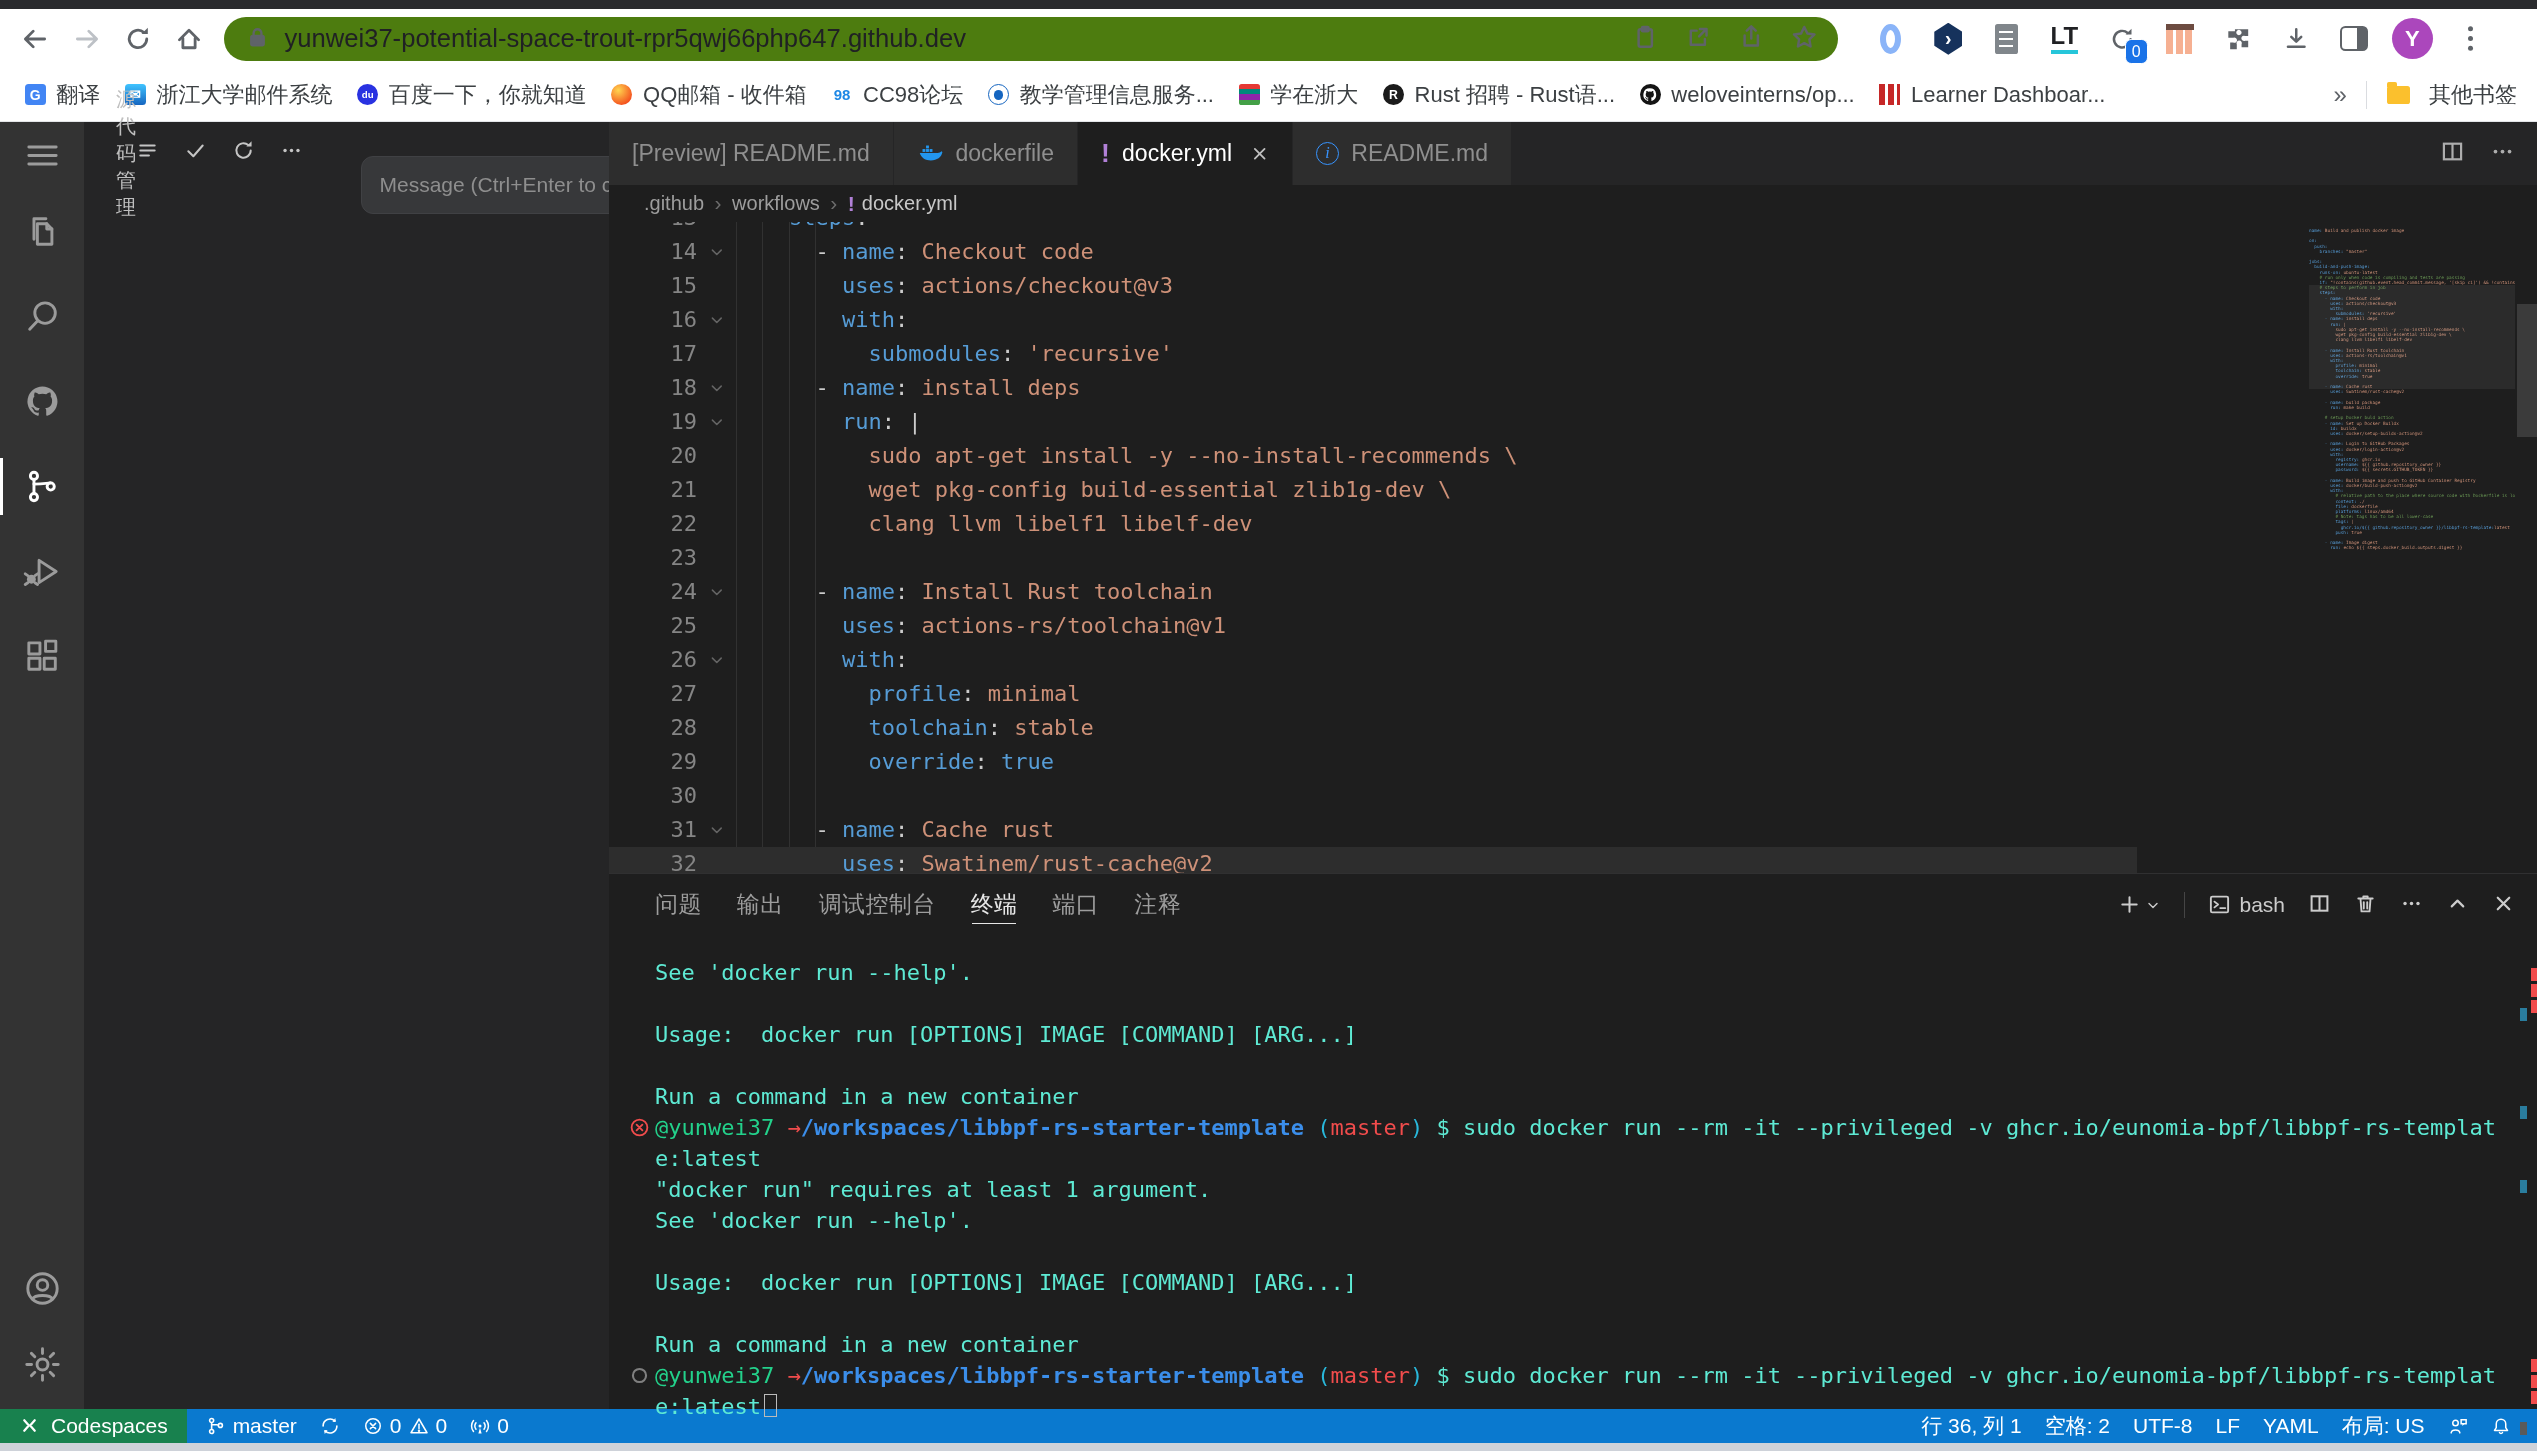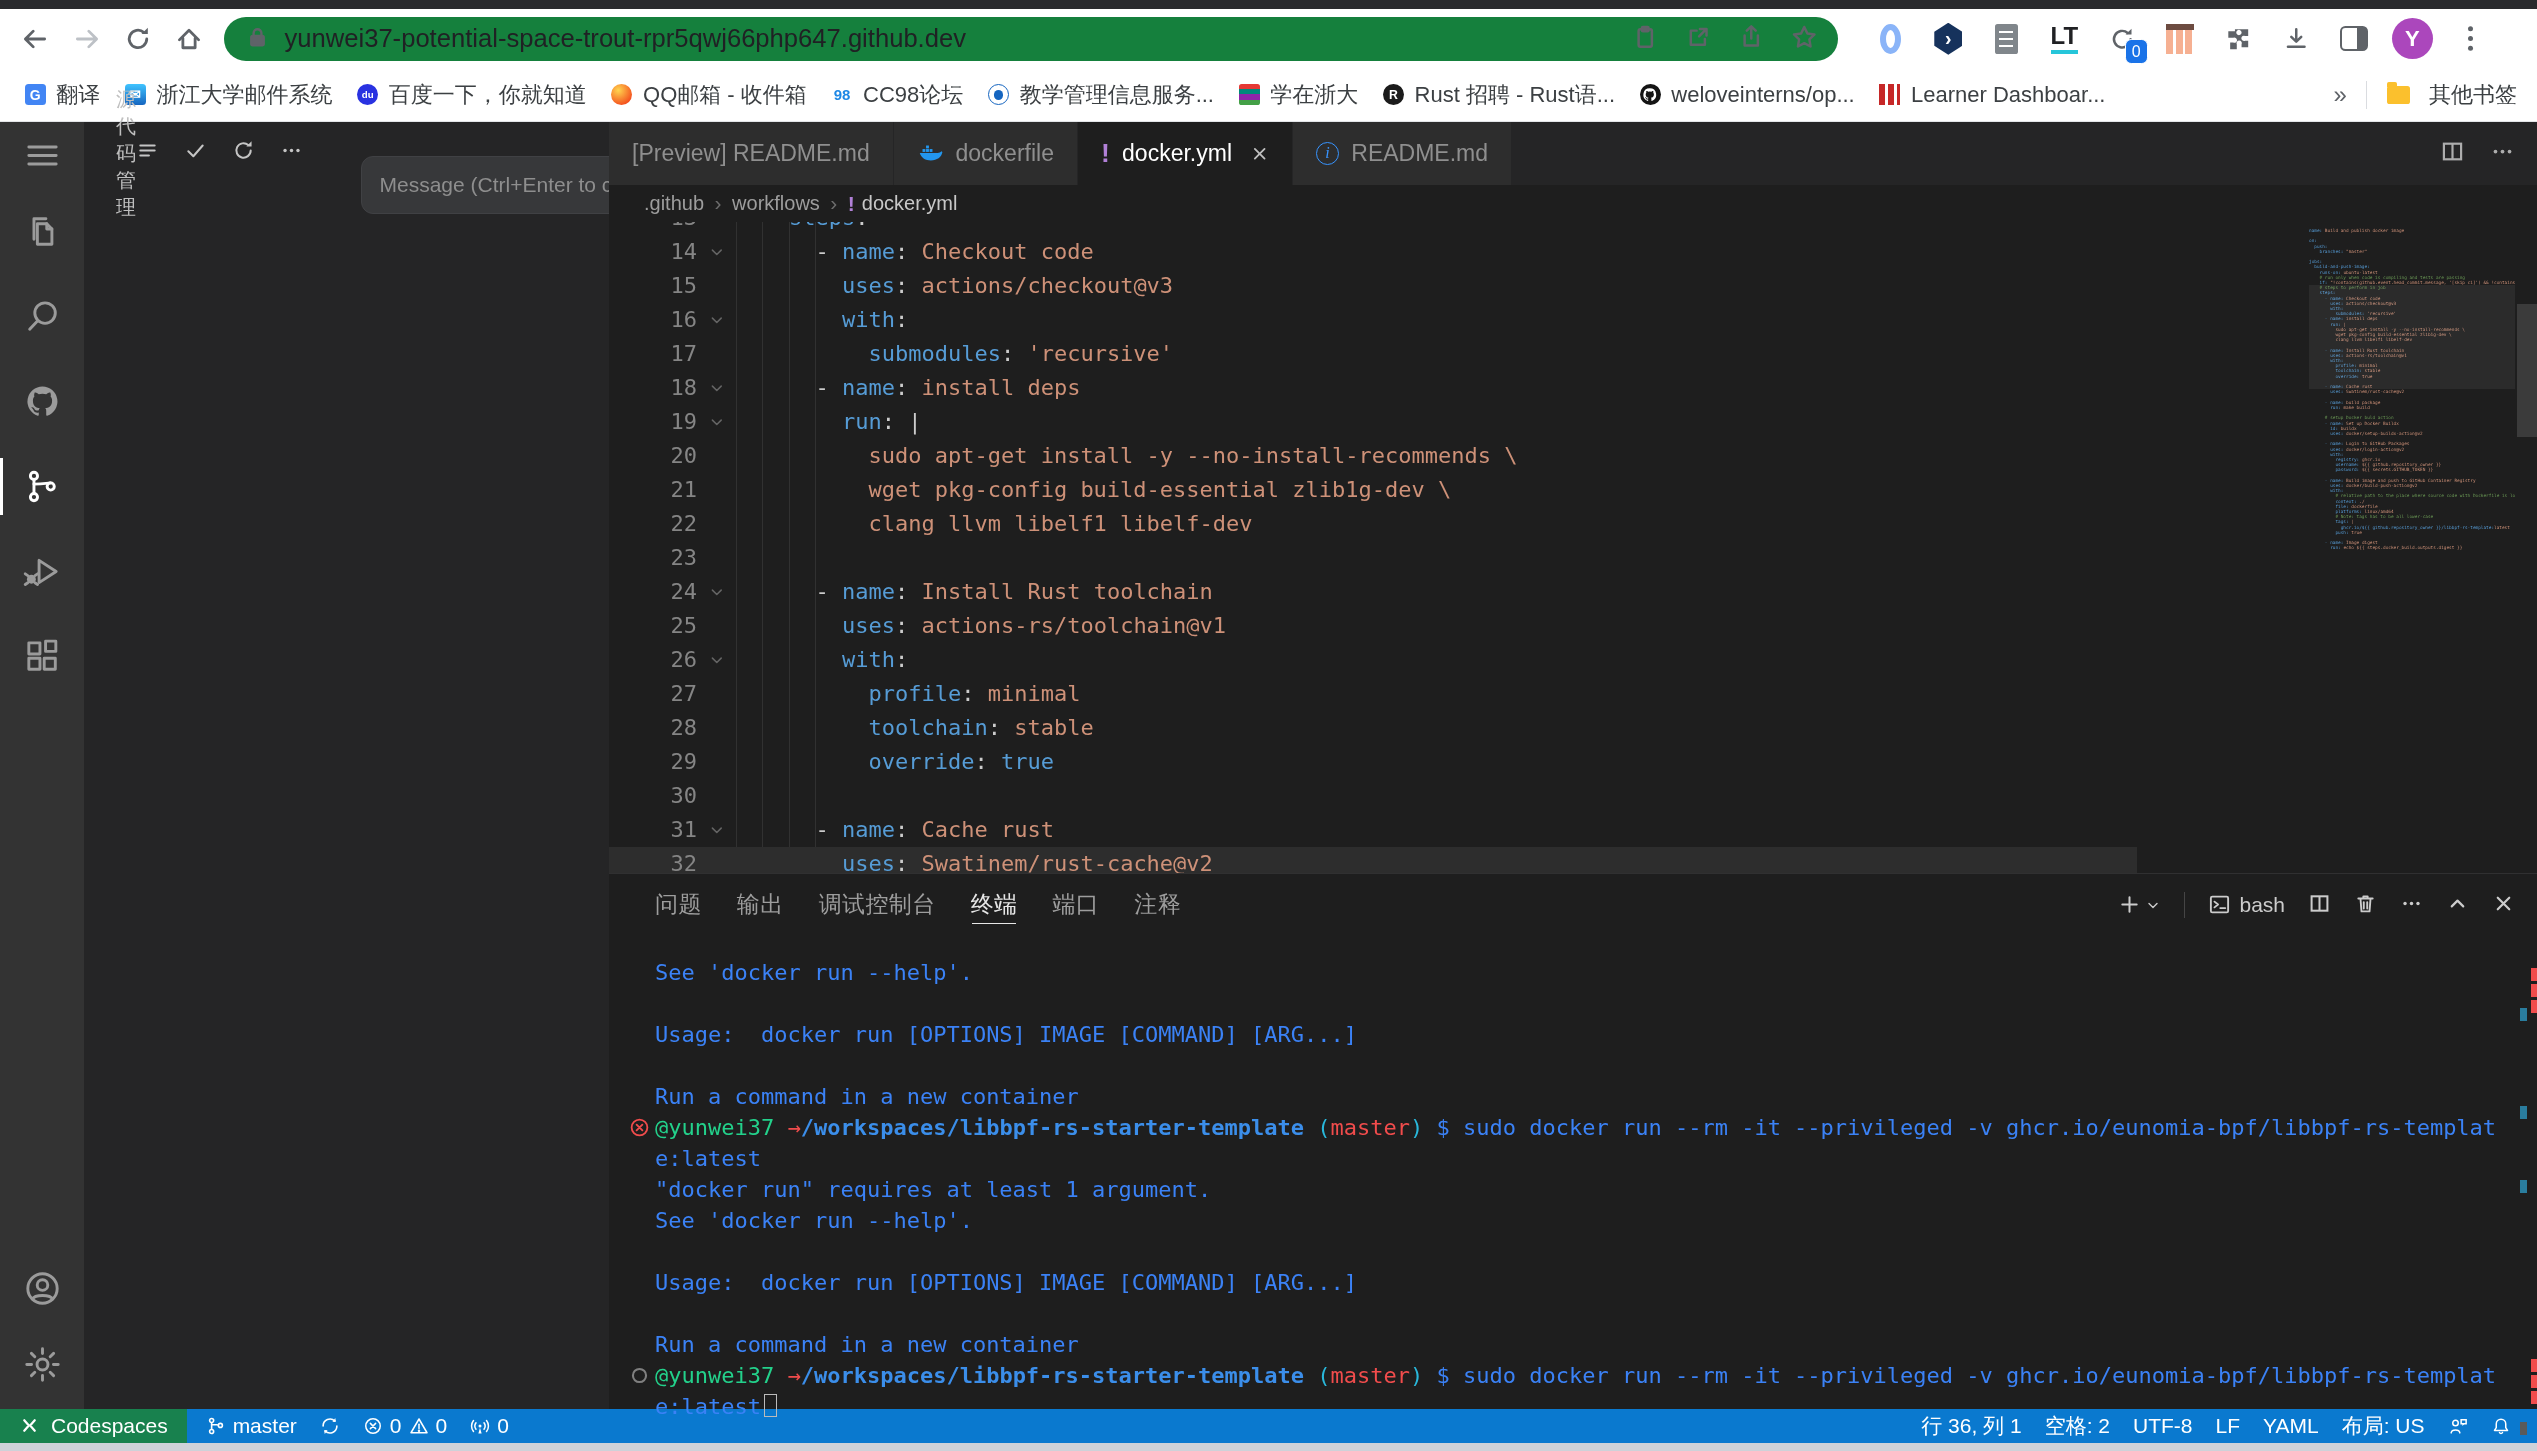--- a/index.html
+++ b/index.html
@@ -5,21 +5,21 @@
   html,body{margin:0;padding:0;background:#1e1e1e}
   *{box-sizing:border-box}
   #app{position:relative;width:2538px;height:1451px;overflow:hidden;font-family:"Liberation Sans",sans-serif;background:#1e1e1e}
 
   
   .topstrip{height:8.8px;background:#2a2b2e}
   .toolbar{height:60px;background:#ffffff;display:flex;align-items:center;padding:0 12.3px;gap:5.3px}
   .tb-btn{width:46px;height:46px;border-radius:50%;display:flex;align-items:center;justify-content:center;color:#5f6368;flex:none}
   .tb-btn.disabled{color:#bdc1c6}
   .tb-btn svg{width:28px;height:28px}
-  .pill{height:44px;width:1614px;flex:none;border-radius:22px;background:#15803d;display:flex;align-items:center;padding:0 21px;margin:0 7px;color:#202124}
+  .pill{height:44px;width:1614px;flex:none;border-radius:22px;background:#4d7c0f;display:flex;align-items:center;padding:0 21px;margin:0 7px;color:#202124}
   .pill .lock svg{width:25px;height:25px;color:#5f6368}
   .url{font-size:25.6px;color:#202124;margin-left:14px;flex:1;white-space:nowrap;overflow:hidden}
   .pill-actions{display:flex;align-items:center;gap:26.5px;color:#5f6368}
   .pill-actions svg{width:26.5px;height:26.5px}
   .ext-row{display:flex;align-items:center;gap:7px;margin-left:14px}
   .ext-btn{position:relative;width:51px;height:51px;display:flex;align-items:center;justify-content:center;flex:none}
   .x{display:flex;align-items:center;justify-content:center}
   .x svg{width:26.5px;height:26.5px}
   .x-oval{width:21px;height:30px;border:6.2px solid #8ab4f8;border-radius:50%}
   .x-shield{width:28px;height:32px;background:#16325c;clip-path:polygon(50% 0,100% 28%,100% 72%,50% 100%,0 72%,0 28%);color:#fff;font-size:19.4px;font-weight:700}
@@ -125,21 +125,21 @@
   .ptab{position:relative;height:100%;display:flex;align-items:center;margin-right:35px;color:#9d9d9d;font-size:23px;letter-spacing:0.4px}
   .ptab.active{color:#e7e7e7}
   .ptab.active::after{content:"";position:absolute;left:1.8px;right:1.8px;bottom:11.5px;height:1.8px;background:#e7e7e7}
   .panel-actions{margin-left:auto;display:flex;align-items:center;gap:23px;color:#cccccc}
   .panel-actions svg{width:23px;height:23px}
   .pa-plus{display:flex;align-items:center;gap:3.5px}
   .pa-sep{width:0.9px;height:26.5px;background:#454545}
   .shell{display:flex;align-items:center;gap:8.8px;font-size:21px;color:#cccccc}
   .term{position:absolute;left:46px;top:83px;right:30px}
   .term-line{height:31px;font:22px/31px "DejaVu Sans Mono",monospace;white-space:pre;position:relative;color:#cccccc}
-  .c-f{color:#3b82f6}.c-g{color:#23d18b}.c-r{color:#f14c4c}.c-b{color:#3b8eea;font-weight:700}.c-c{color:#29b8db}
+  .c-f{color:#5eead4}.c-g{color:#23d18b}.c-r{color:#f14c4c}.c-b{color:#3b8eea;font-weight:700}.c-c{color:#29b8db}
   .deco{position:absolute;left:-26.5px;top:3.5px;width:21px;height:21px}
   .deco svg{width:21px;height:21px}
   .term-cursor{display:inline-block;width:13.2px;height:23px;border:1.8px solid #bbbbbb;vertical-align:-3.5px;margin-left:2.6px}
   .tmark{position:absolute;width:6.2px;height:13.2px}
   .tm-red{right:0.9px;background:#f14c4c}
   .tm-blue{right:10.6px;width:7px;background:#2a7d9e}
   .tm-gray{right:10.6px;width:7px;background:#5a5a5a}
 
   .statusbar{height:34px;background:#0a79cf;display:flex;align-items:center;color:#ffffff;font-size:21px}
   .sb-remote{height:100%;background:#18814e;display:flex;align-items:center;gap:10.6px;padding:0 19.4px;margin-right:7px;font-size:21px}

